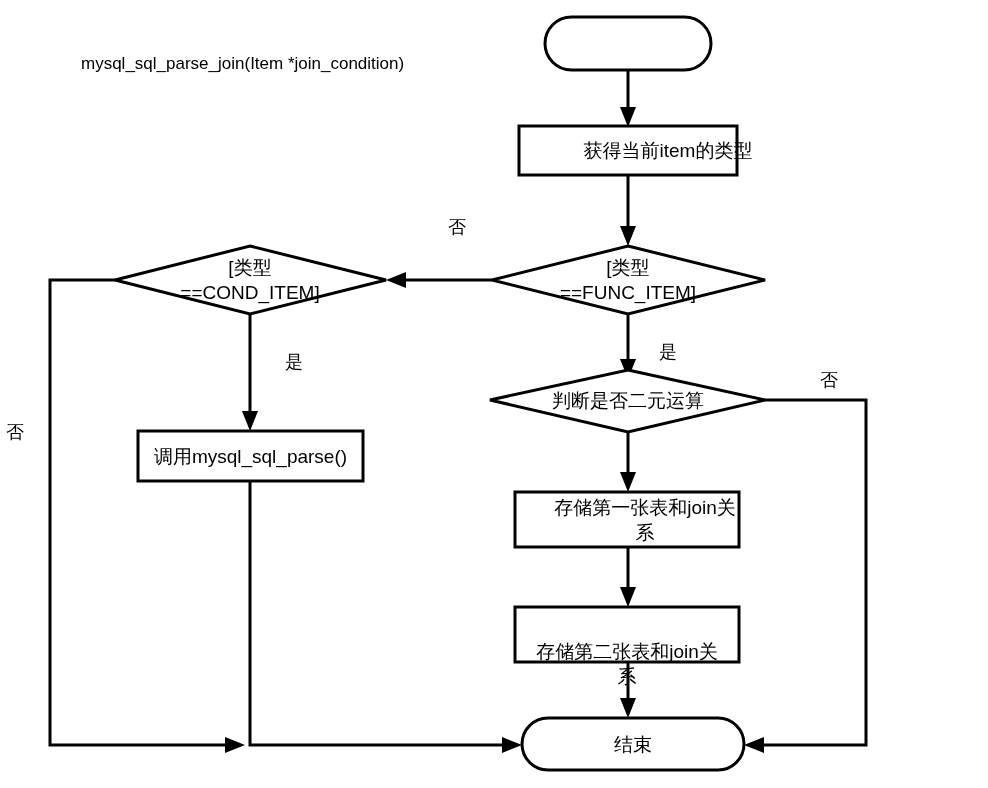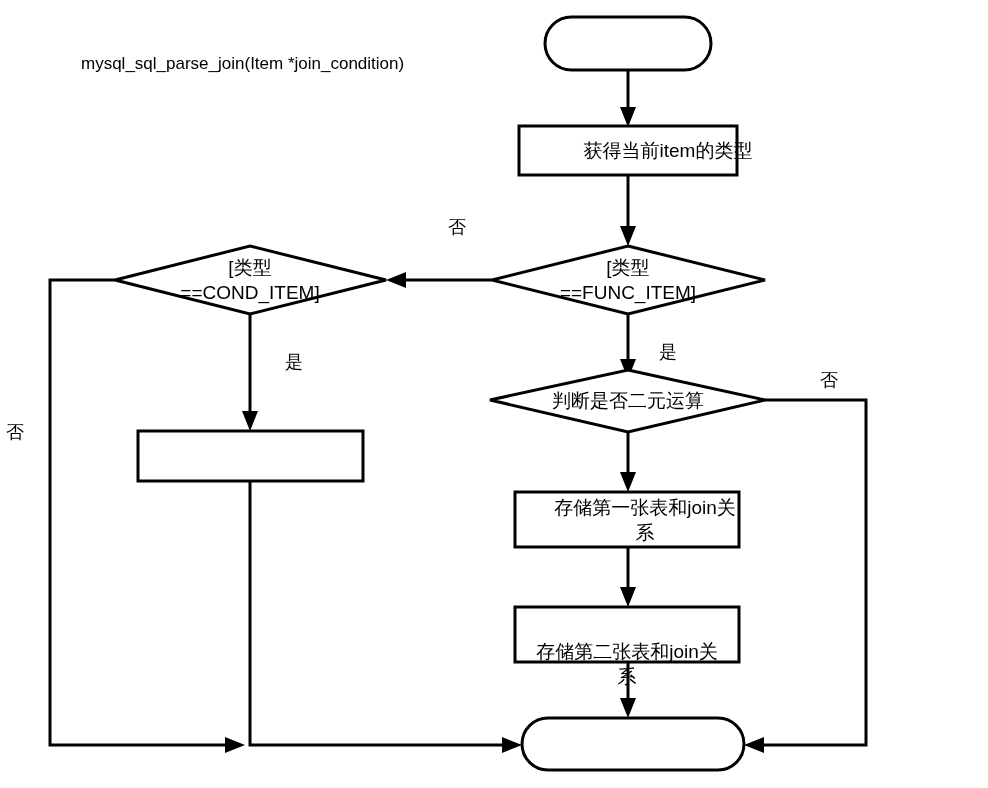--- a/index.html
+++ b/index.html
@@ -155,27 +155,29 @@
   <div class="node-label lbl-center" style="left:519px; top:126px; width:218px; height:49px;margin-left:40px;">获得当前item的类型</div>
 
   <div class="node-label lbl-center" style="left:528px; top:248px; width:200px; height:64px;">[类型
 ==FUNC_ITEM]</div>
 
   <div class="node-label lbl-center" style="left:150px; top:248px; width:200px; height:64px;">[类型
 ==COND_ITEM]</div>
 
   <div class="node-label lbl-center" style="left:508px; top:378px; width:240px; height:44px;">判断是否二元运算</div>
 
+  <div class="node-label lbl-center" style="left:138px; top:431px; width:225px; height:50px;">调用mysql_sql_parse()</div>
 
   <div class="node-label lbl-center" style="left:515px; top:492px; width:260px; height:55px;">存储第一张表和join关
 系</div>
 
   <div class="node-label lbl-center" style="left:515px; top:636px; width:224px; height:55px;">存储第二张表和join关
 系</div>
 
+  <div class="node-label lbl-center" style="left:522px; top:718px; width:222px; height:52px;">结束</div>
 
   <div class="edge-label" style="left:448px; top:217px;">否</div>
 
   <div class="edge-label" style="left:285px; top:352px;">是</div>
 
   <div class="edge-label" style="left:6px; top:422px;">否</div>
 
   <div class="edge-label" style="left:659px; top:342px;">是</div>
 
   <div class="edge-label" style="left:820px; top:370px;">否</div>

